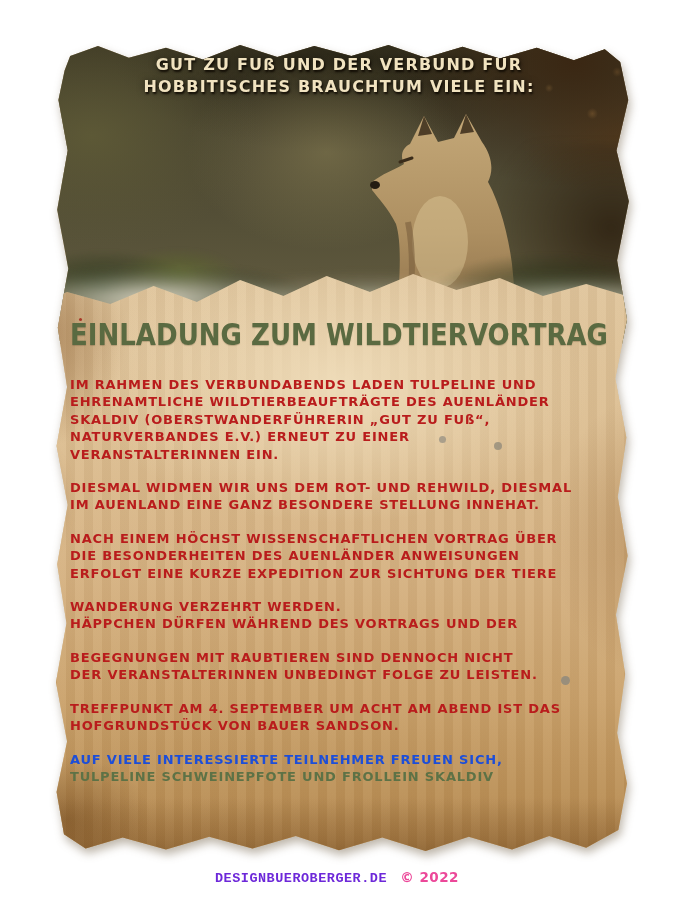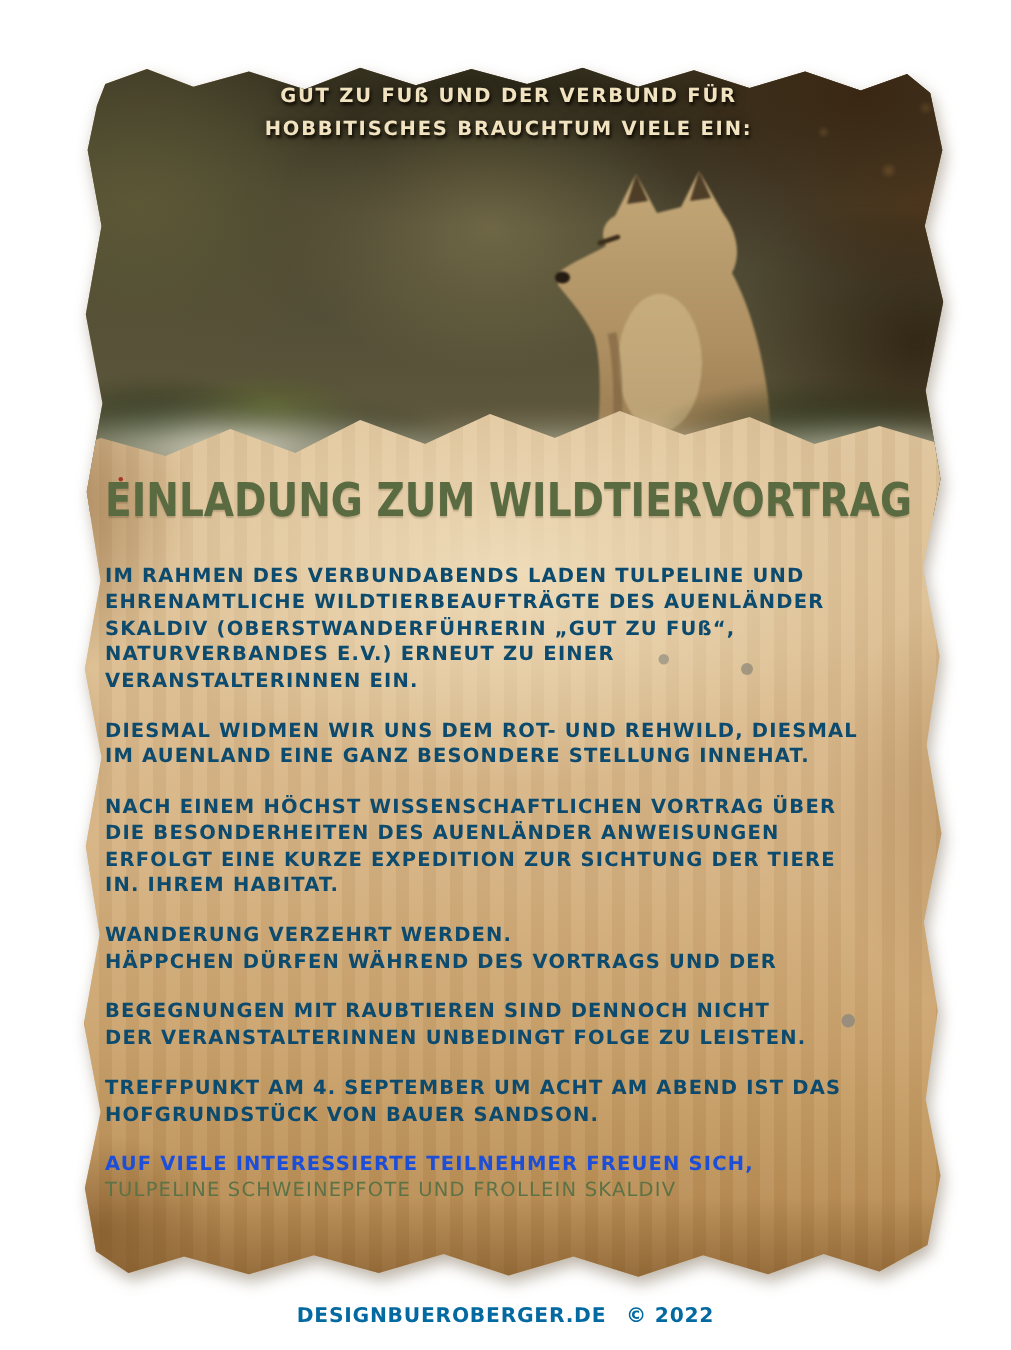--- a/index.html
+++ b/index.html
@@ -65,36 +65,36 @@
       radial-gradient(ellipse 120px 90px at 6% 92%, rgba(110,70,28,.5), transparent 70%),
       repeating-linear-gradient(90deg, rgba(90,60,25,.05) 0 9px, rgba(255,245,225,.05) 9px 18px),
       linear-gradient(180deg,#e0c69e 0%,#dcbe92 28%,#d5b181 52%,#caa26c 72%,#bb9057 88%,#a87c46 100%);}
   .bottom-band{position:absolute;left:0;bottom:0;width:100%;height:70px;
     background:linear-gradient(180deg, rgba(120,80,35,0) 0%, rgba(120,80,35,.35) 60%, rgba(95,60,22,.5) 100%);}
   .smudge{position:absolute;left:-6px;top:180px;width:46px;height:120px;
     background:radial-gradient(ellipse at 30% 50%, rgba(125,82,38,.55), transparent 70%);filter:blur(5px);}
   .speck{position:absolute;border-radius:50%;}
   
   .header-text{position:absolute;left:0;top:30px;width:100%;text-align:center;z-index:5;
-    color:#f1e3c0;font-weight:bold;font-size:13px;letter-spacing:1.2px;line-height:22px;
+    color:#f1e3c0;font-weight:bold;font-size:16px;letter-spacing:1.2px;line-height:22px;
     text-shadow:1px 2px 2px rgba(15,10,2,.9),0 0 7px rgba(0,0,0,.55);white-space:nowrap;}
   .content{position:absolute;left:40px;top:292px;width:538px;z-index:6;}
   .poster-title{font-size:31px;font-weight:bold;color:#5a6a41;white-space:nowrap;
     transform:scaleX(.84);transform-origin:left center;margin:0 0 24px 0;
     text-shadow:0 1px 1px rgba(70,60,30,.25);}
-  .para{font-size:13px;font-weight:bold;color:#0c4a6e;line-height:17.4px;
+  .para{font-size:13px;font-weight:bold;color:#b91c1c;line-height:17.4px;
     letter-spacing:.8px;margin:0 0 16px 0;}
   .para div{white-space:nowrap;}
   .sig-1{font-size:13px;font-weight:bold;color:#1d4ed8;letter-spacing:.8px;line-height:17.4px;white-space:nowrap;}
-  .sig-2{font-size:13px;font-weight:normal;color:#5d7246;letter-spacing:.8px;line-height:17.4px;white-space:nowrap;}
+  .sig-2{font-size:13px;font-weight:bold;color:#5d7246;letter-spacing:.8px;line-height:17.4px;white-space:nowrap;}
   
   .footer{position:absolute;left:0;top:869px;width:674px;text-align:center;
     font-size:13.5px;font-weight:bold;letter-spacing:.5px;}
-  .footer .site{color:#0369a1;}
-  .footer .copy{color:#0369a1;margin-left:8px;}
+  .footer .site{color:#6d28d9;font-family:Liberation Mono, monospace;}
+  .footer .copy{color:#ec4899;margin-left:8px;}
 </style>
 </head>
 <body>
 
 <div class="page">
   <div class="poster-shadow">
     <div class="poster">
 
       <div class="photo">
         <div class="tree-trunk"></div>
@@ -151,21 +151,20 @@
             <div>VERANSTALTERINNEN EIN.</div>
           </div>
         <div class="para">
             <div>DIESMAL WIDMEN WIR UNS DEM ROT- UND REHWILD, DIESMAL</div>
             <div>IM AUENLAND EINE GANZ BESONDERE STELLUNG INNEHAT.</div>
           </div>
         <div class="para">
             <div>NACH EINEM HÖCHST WISSENSCHAFTLICHEN VORTRAG ÜBER</div>
             <div>DIE BESONDERHEITEN DES AUENLÄNDER ANWEISUNGEN</div>
             <div>ERFOLGT EINE KURZE EXPEDITION ZUR SICHTUNG DER TIERE</div>
-            <div>IN. IHREM HABITAT.</div>
           </div>
         <div class="para">
             <div>WANDERUNG VERZEHRT WERDEN.</div>
             <div>HÄPPCHEN DÜRFEN WÄHREND DES VORTRAGS UND DER</div>
           </div>
         <div class="para">
             <div>BEGEGNUNGEN MIT RAUBTIEREN SIND DENNOCH NICHT</div>
             <div>DER VERANSTALTERINNEN UNBEDINGT FOLGE ZU LEISTEN.</div>
           </div>
         <div class="para">

